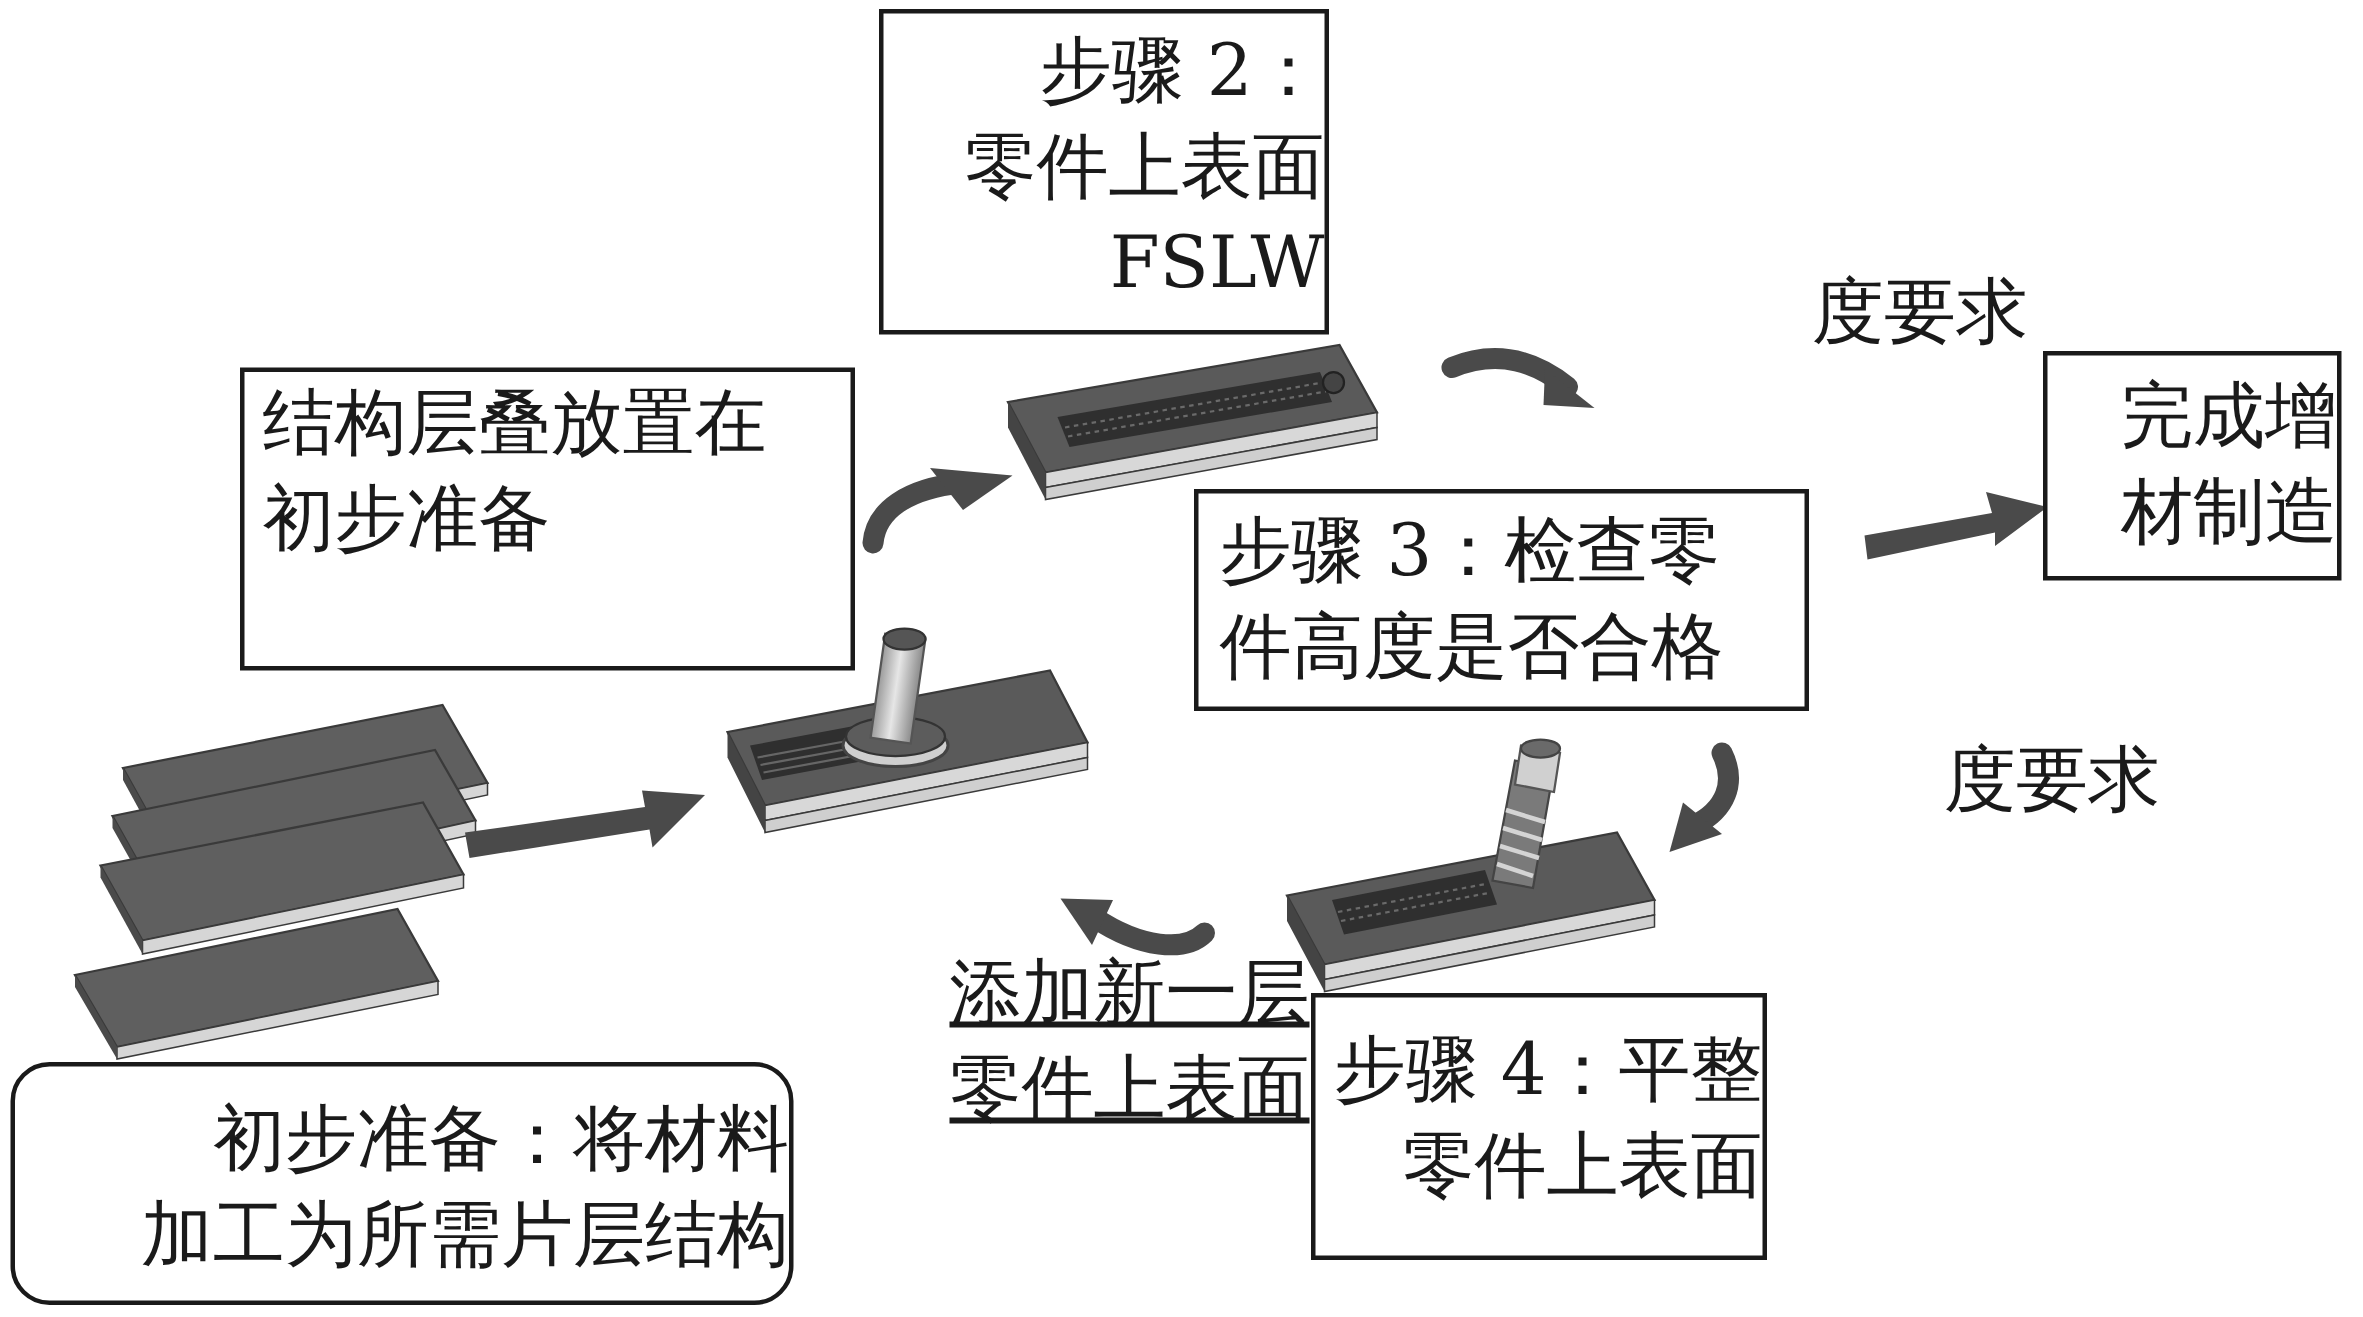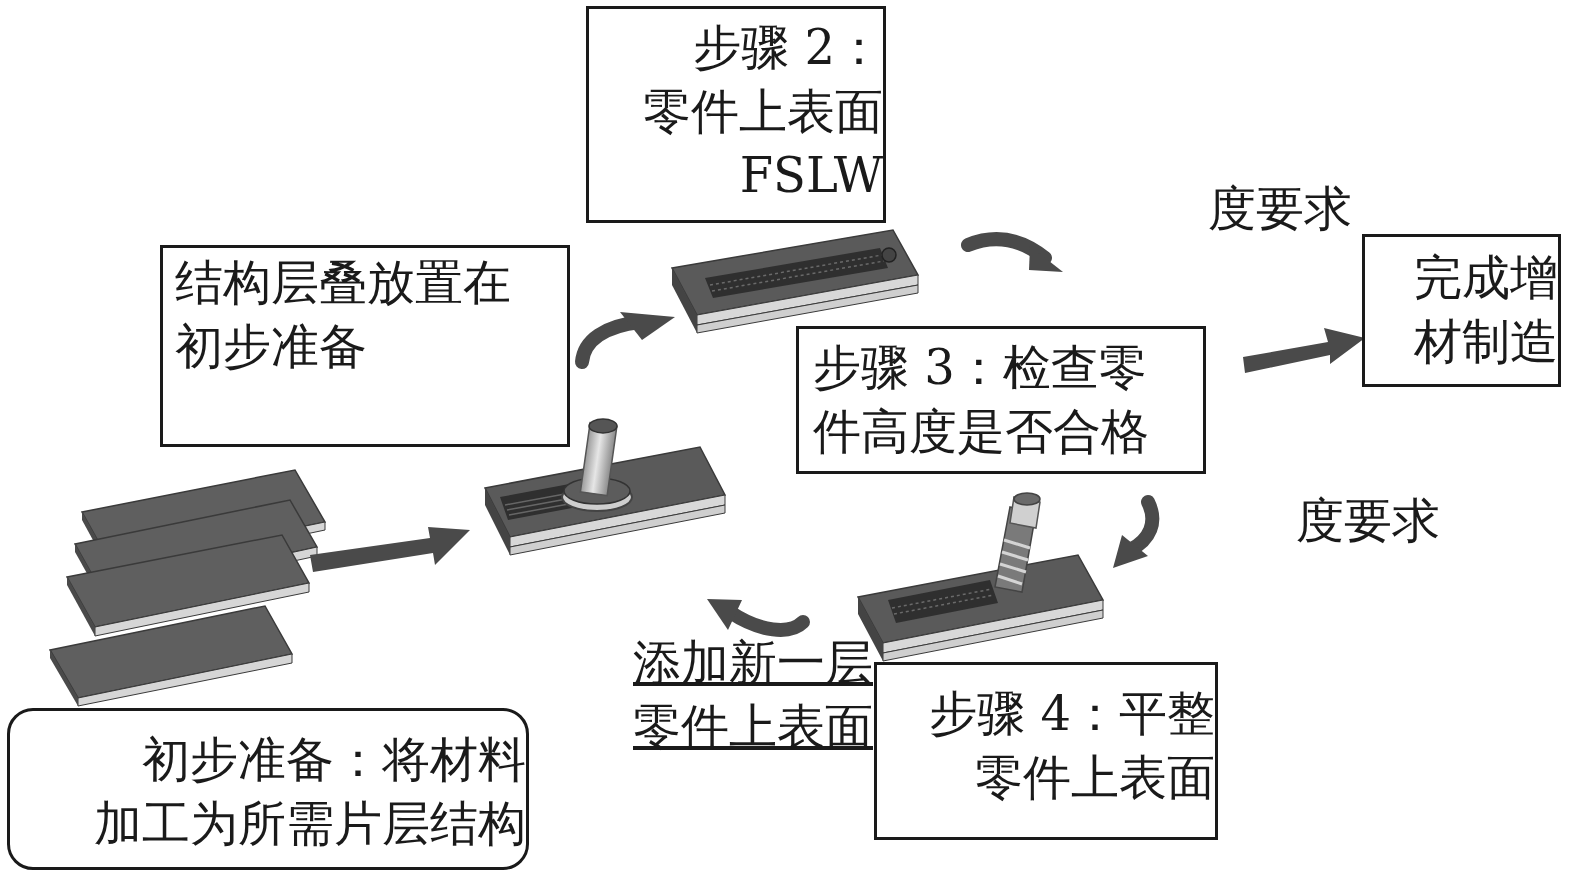--- a/index.html
+++ b/index.html
@@ -139,21 +139,21 @@
   </div>
 </div>
 
 <div class="box" style="left:1362px;top:234px;width:199px;height:153px;">
   <div class="txt center" style="left:0;right:0;top:8px;">
     <span class="line">完成增</span>
     <span class="line">材制造</span>
   </div>
 </div>
 
-<div class="box" style="left:874px;top:662px;width:344px;height:178px;">
+<div class="box" style="left:874px;top:662px;width:304px;height:178px;">
   <div class="txt center" style="left:0;right:0;top:16px;">
     <span class="line">步骤 4：平整</span>
     <span class="line">零件上表面</span>
   </div>
 </div>
 
 <div class="box" style="left:7px;top:708px;width:522px;height:162px;border-radius:26px;">
   <div class="txt center" style="left:0;right:0;top:16px;">
     <span class="line">初步准备：将材料</span>
     <span class="line">加工为所需片层结构</span>

